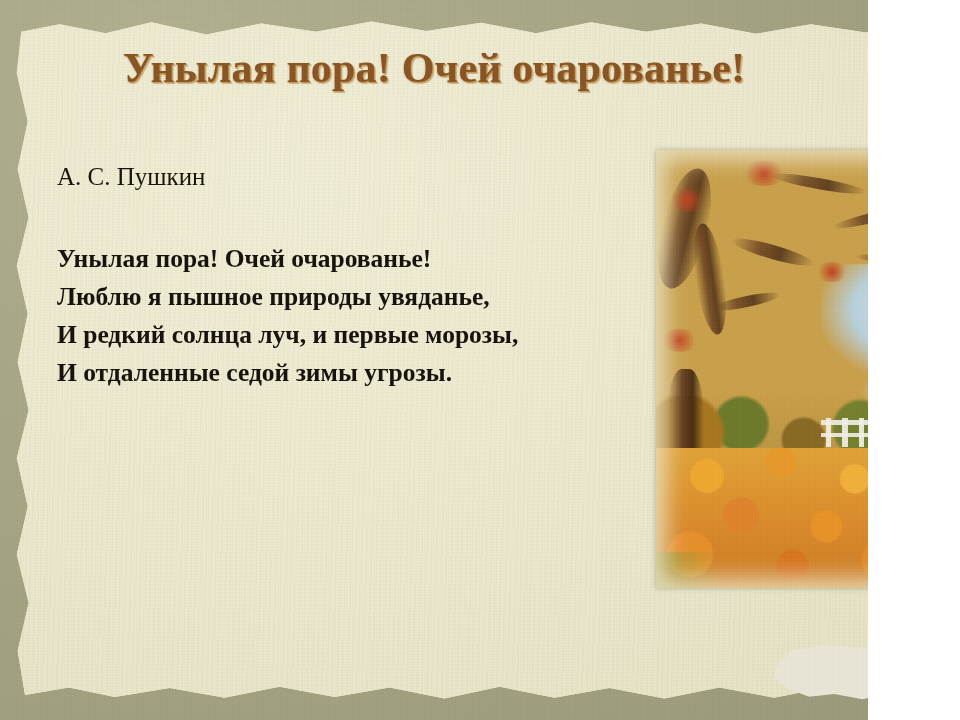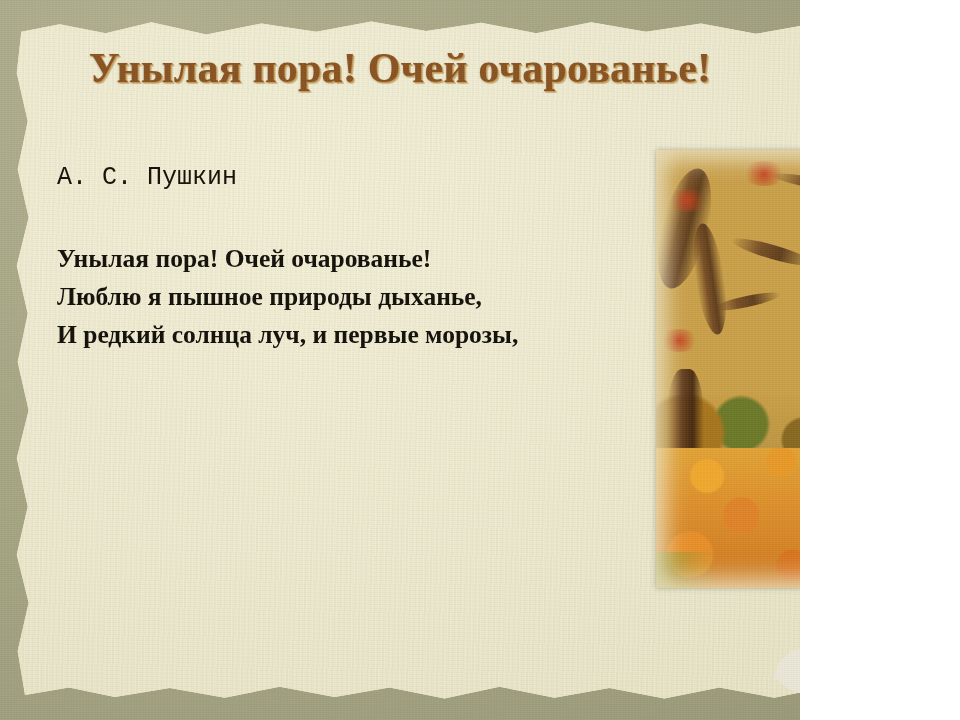--- a/index.html
+++ b/index.html
@@ -7,21 +7,21 @@
     margin: 0;
     padding: 0;
     background: #ffffff;
   }
   body {
     font-family: "Liberation Serif", "DejaVu Serif", serif;
   }
 
   .slide {
     position: relative;
-    width: 800px;
+    width: 868px;
     height: 720px;
     overflow: hidden;
     background: #a9a887;
     background-image:
       radial-gradient(ellipse at 20% 10%, #b2b190 0%, #a3a281 60%, #9b9a7a 100%);
   }
 
   
   .slide::after {
     content: "";
@@ -100,21 +100,21 @@
     white-space: nowrap;
   }
 
   
   .author {
     position: absolute;
     left: 57px;
     top: 163px;
     font-size: 25px;
     color: #151208;
-    font-family: Liberation Mono, monospace;
+    font-family: Liberation Serif, serif;
   }
 
   
   .poem {
     position: absolute;
     left: 57px;
     top: 240px;
     width: 590px;
     margin: 0;
     padding: 0;
@@ -324,22 +324,23 @@
   <div class="paper">
     <div class="paper-grain"></div>
   </div>
 
   <div class="title">Унылая пора! Очей очарованье!</div>
 
   <div class="author">А. С. Пушкин</div>
 
   <div class="poem">
     <div class="poem-line">Унылая пора! Очей очарованье!</div>
-    <div class="poem-line">Люблю я пышное природы дыханье,</div>
+    <div class="poem-line">Люблю я пышное природы увяданье,</div>
     <div class="poem-line">И редкий солнца луч, и первые морозы,</div>
+    <div class="poem-line">И отдаленные седой зимы угрозы.</div>
   </div>
 
   <div class="photo">
     <div class="photo-inner">
       <div class="sky"></div>
       <div class="sky2"></div>
 
       <div class="canopy">
         <div class="branch b1"></div>
         <div class="branch b2"></div>

